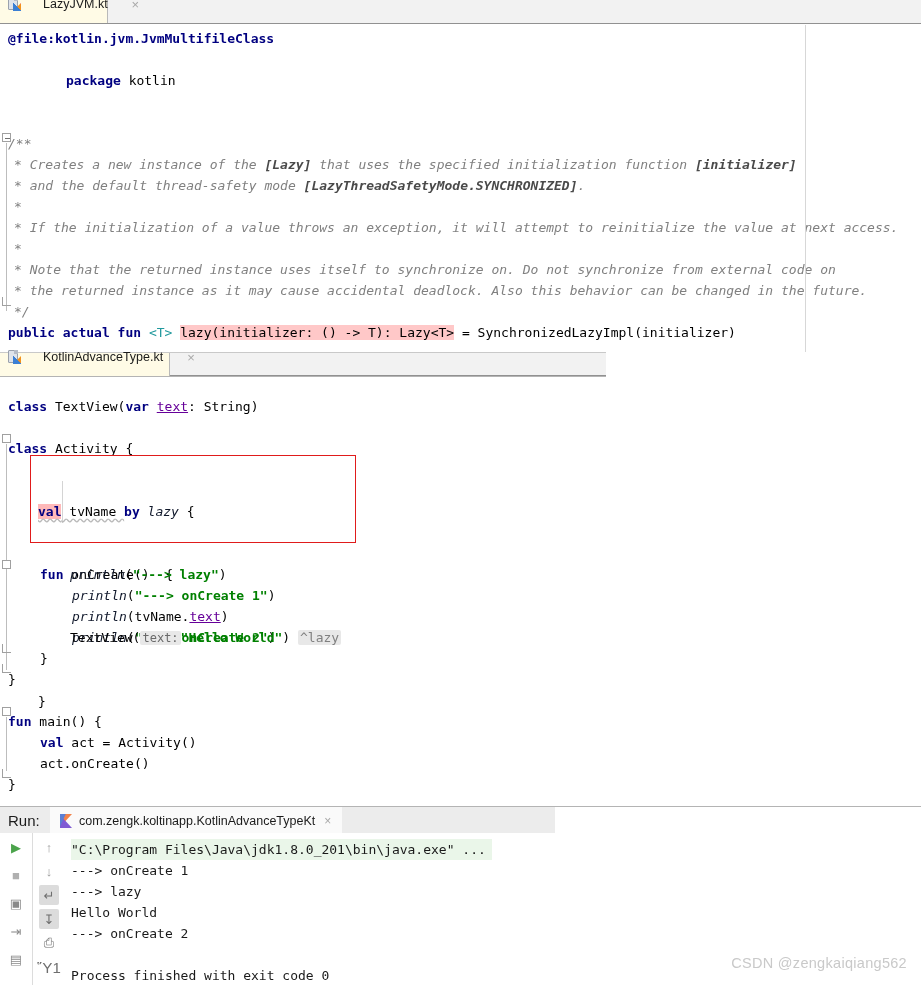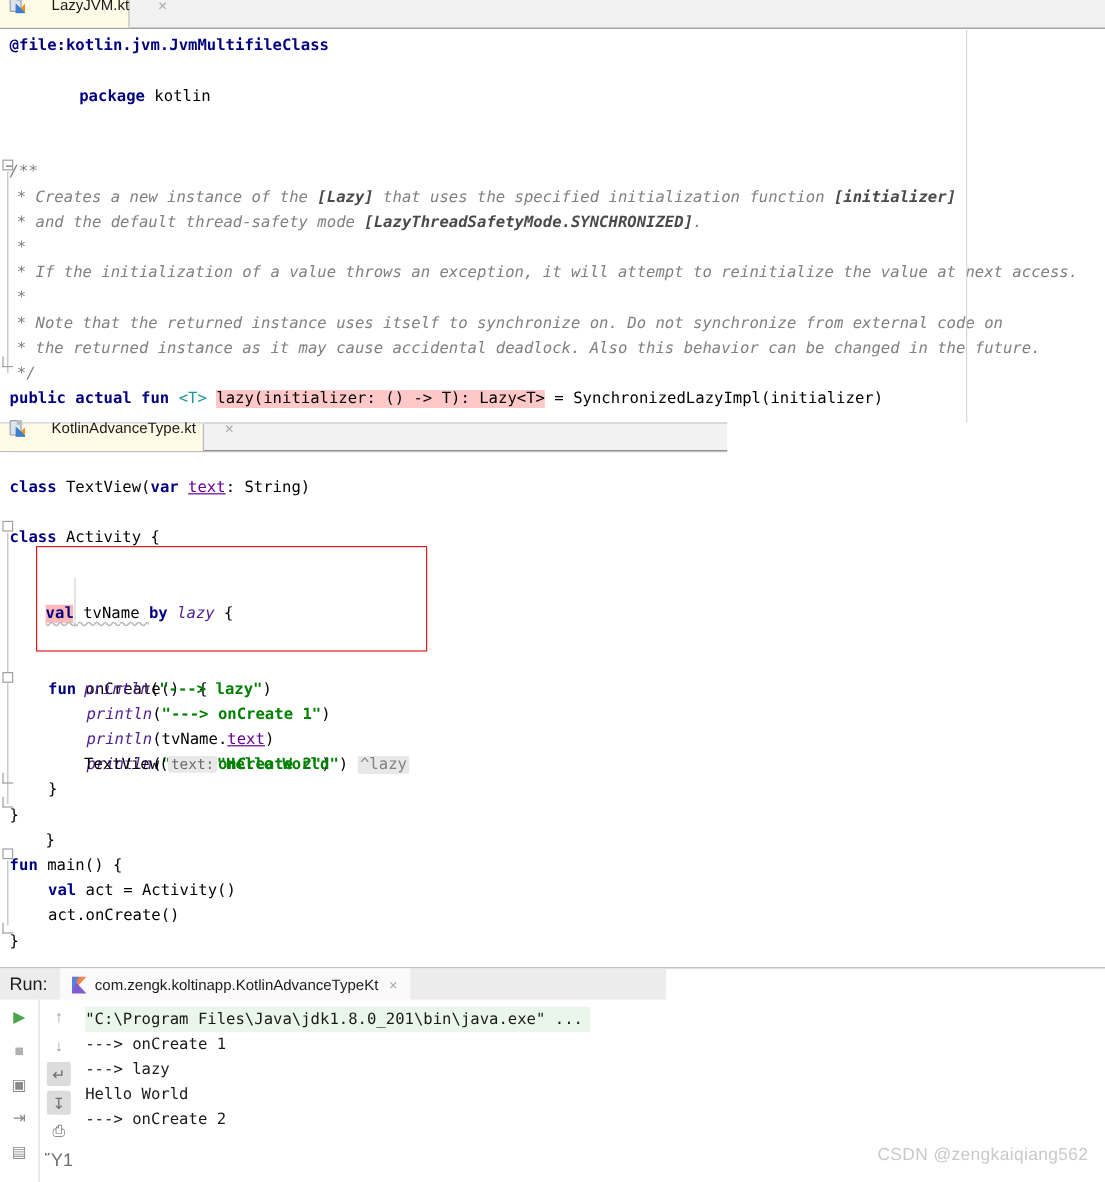--- a/index.html
+++ b/index.html
@@ -83,21 +83,21 @@
   .line { position: absolute; left: 0; white-space: pre; height: 21px; line-height: 21px; }
 
   
   .guide { position: absolute; top: 25px; width: 1px; height: 327px; background: #d7d7d7; left: 805px; }
 
   
   .kw  { color: #000080; font-weight: bold; }
   .cmt { color: #808080; font-style: italic; }
   .cmtb{ color: #4a4a4a; font-style: italic; font-weight: bold; }
   .str { color: #008000; font-weight: bold; }
-  .fn  { color: #4c1d95; font-style: italic; }
+  .fn  { color: #0f172a; font-style: italic; }
   .plain { color: #000; }
   .ident-u { color: #660099; text-decoration: underline; }
   .gen { color: #20999d; }
 
   .hl-pink { background: #ffc8c8; }
   .hl-val  { background: #ffb9b9; }
   .hint {
     background: #e8e8e8; color: #6a6a6a; border-radius: 2px;
     padding: 0 2px; font-size: 12px;
   }
@@ -307,18 +307,19 @@
         <div class="tb-btn" style="top: 100px; color: rgb(110, 110, 110); font-size: 13px;">⎙</div>
         <div class="tb-btn" style="top: 124px; color: rgb(110, 110, 110); font-size: 15px; text-align: right;">Ὕ1</div>
       </div>
 
     <div class="console" id="console-out">
         <div class="cline green" style="top: 6px;">"C:\Program Files\Java\jdk1.8.0_201\bin\java.exe" ...</div>
         <div class="cline" style="top: 27px;">---&gt; onCreate 1</div>
         <div class="cline" style="top: 48px;">---&gt; lazy</div>
         <div class="cline" style="top: 69px;">Hello World</div>
         <div class="cline" style="top: 90px;">---&gt; onCreate 2</div>
+        <div class="cline" style="top: 132px;">Process finished with exit code 0</div>
       </div>
 
   </div>
 
   <div class="watermark">CSDN @zengkaiqiang562</div>
 </div>
 
 </body></html>

